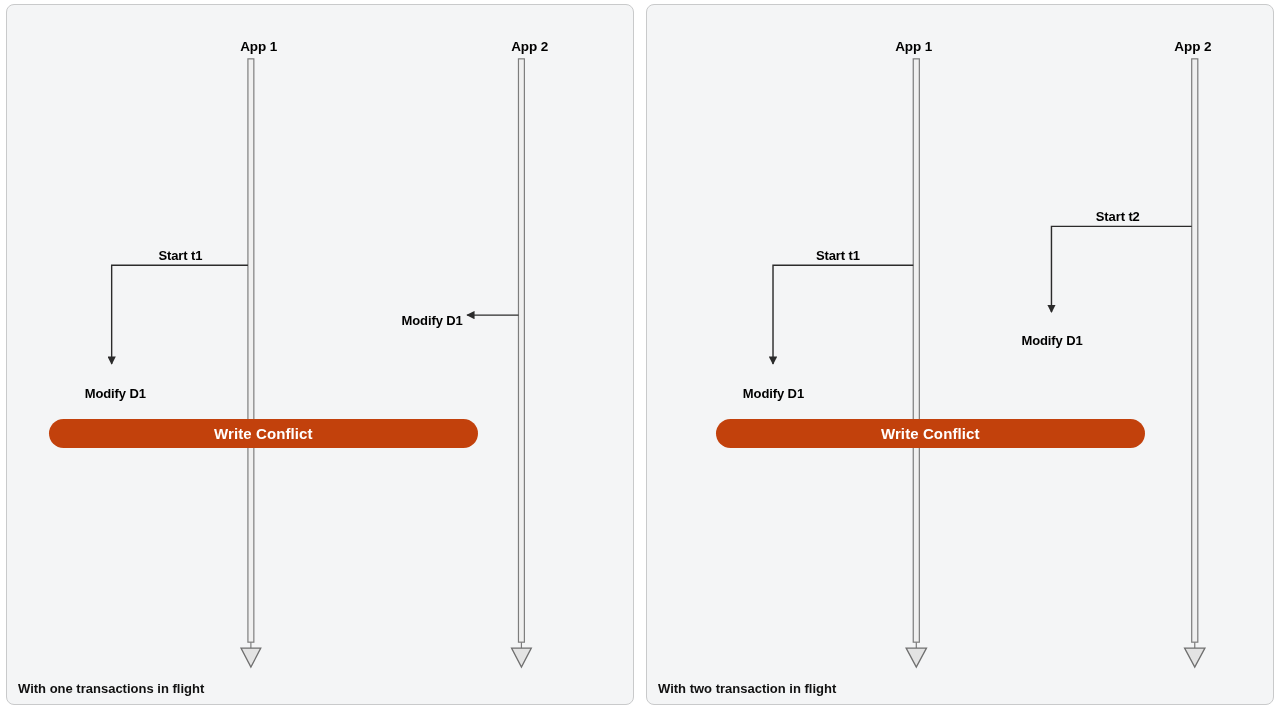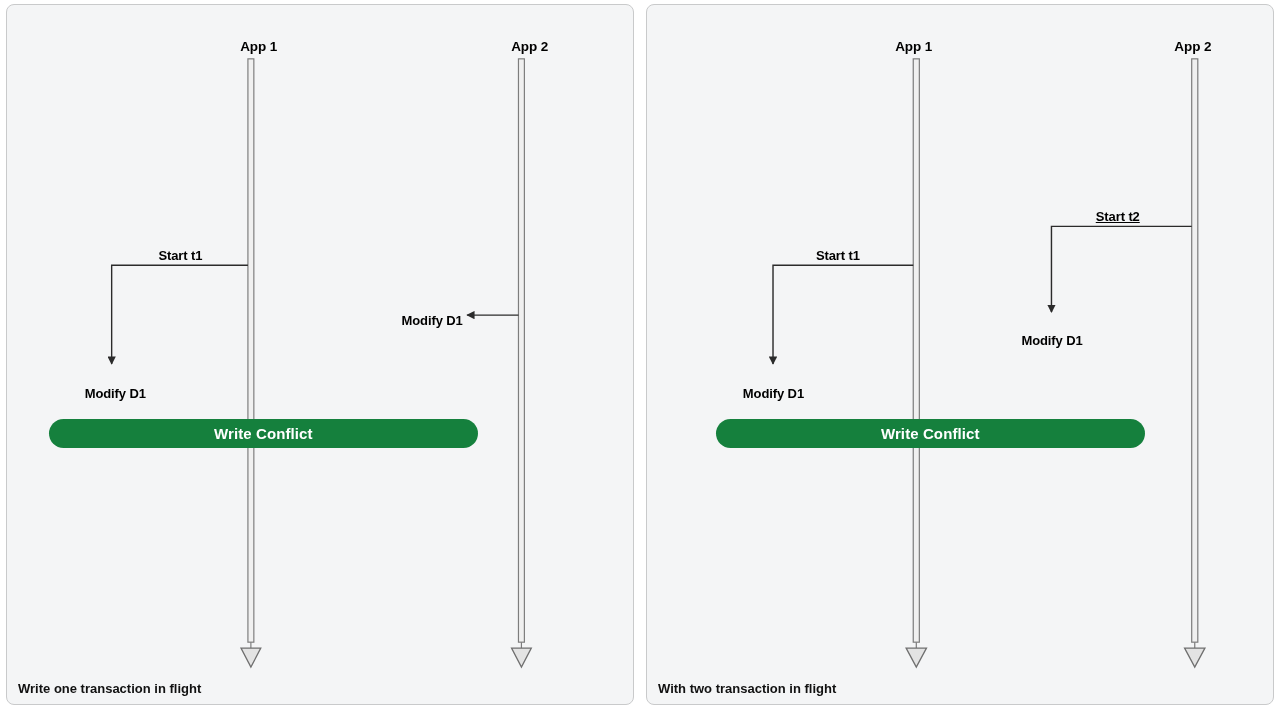--- a/index.html
+++ b/index.html
@@ -58,21 +58,21 @@
     transform: translateX(-100%);
   }
   .actor-title {
     font-size: 13.5px;
     font-weight: bold;
   }
   .banner {
     position: absolute;
     height: 29px;
     border-radius: 14.5px;
-    background: #15803d;
+    background: #c2410c;
     color: #ffffff;
     font-size: 15px;
     font-weight: bold;
     display: flex;
     align-items: center;
     justify-content: center;
     letter-spacing: 0.1px;
     z-index: 5;
   }
   .caption {
@@ -130,21 +130,21 @@
       <div class="lbl actor-title center" style="left:40.2%; top:34px;">App 1</div>
       <div class="lbl actor-title center" style="left:83.5%; top:34px;">App 2</div>
 
       <div class="lbl center" style="left:27.7%; top:243px;">Start t1</div>
       <div class="lbl right" style="left:72.8%; top:308px;">Modify D1</div>
 
       <div class="lbl center" style="left:17.3%; top:381px;">Modify D1</div>
 
       <div class="banner" style="left:6.7%; top:414px; width:68.5%;">Write Conflict</div>
 
-      <div class="caption" style="bottom:8px; left:8px;">Write one transaction in flight</div>
+      <div class="caption" style="bottom:8px; left:8px;">With one transactions in flight</div>
     </div>
   </div>
 
   <div class="panel">
     <div class="panel-inner">
 
       <svg class="diagram" viewBox="0 0 616 701" preserveAspectRatio="none">
         <defs>
           <marker id="solidArrowR" viewBox="0 0 10 10" refX="9" refY="5" markerWidth="6" markerHeight="6" orient="auto-start-reverse">
             <path d="M 0 0 L 10 5 L 0 10 z" fill="#2b2b2b"></path>
@@ -169,21 +169,21 @@
 
         <g>
           <path d="M 536 222 L 398 222 L 398 308" fill="none" stroke="#2b2b2b" stroke-width="1.4" marker-end="url(#solidArrowR)"></path>
         </g>
       </svg>
 
       <div class="lbl actor-title center" style="left:42.6%; top:34px;">App 1</div>
       <div class="lbl actor-title center" style="left:87.2%; top:34px;">App 2</div>
 
       <div class="lbl center" style="left:30.5%; top:243px;">Start t1</div>
-      <div class="lbl center" style="left:75.2%; top:204px;text-decoration:underline;">Start t2</div>
+      <div class="lbl center" style="left:75.2%; top:204px;">Start t2</div>
 
       <div class="lbl center" style="left:20.2%; top:381px;">Modify D1</div>
       <div class="lbl center" style="left:64.7%; top:328px;">Modify D1</div>
 
       <div class="banner" style="left:11.0%; top:414px; width:68.5%;">Write Conflict</div>
 
       <div class="caption" style="bottom:8px; left:8px;">With two transaction in flight</div>
     </div>
   </div>
 

